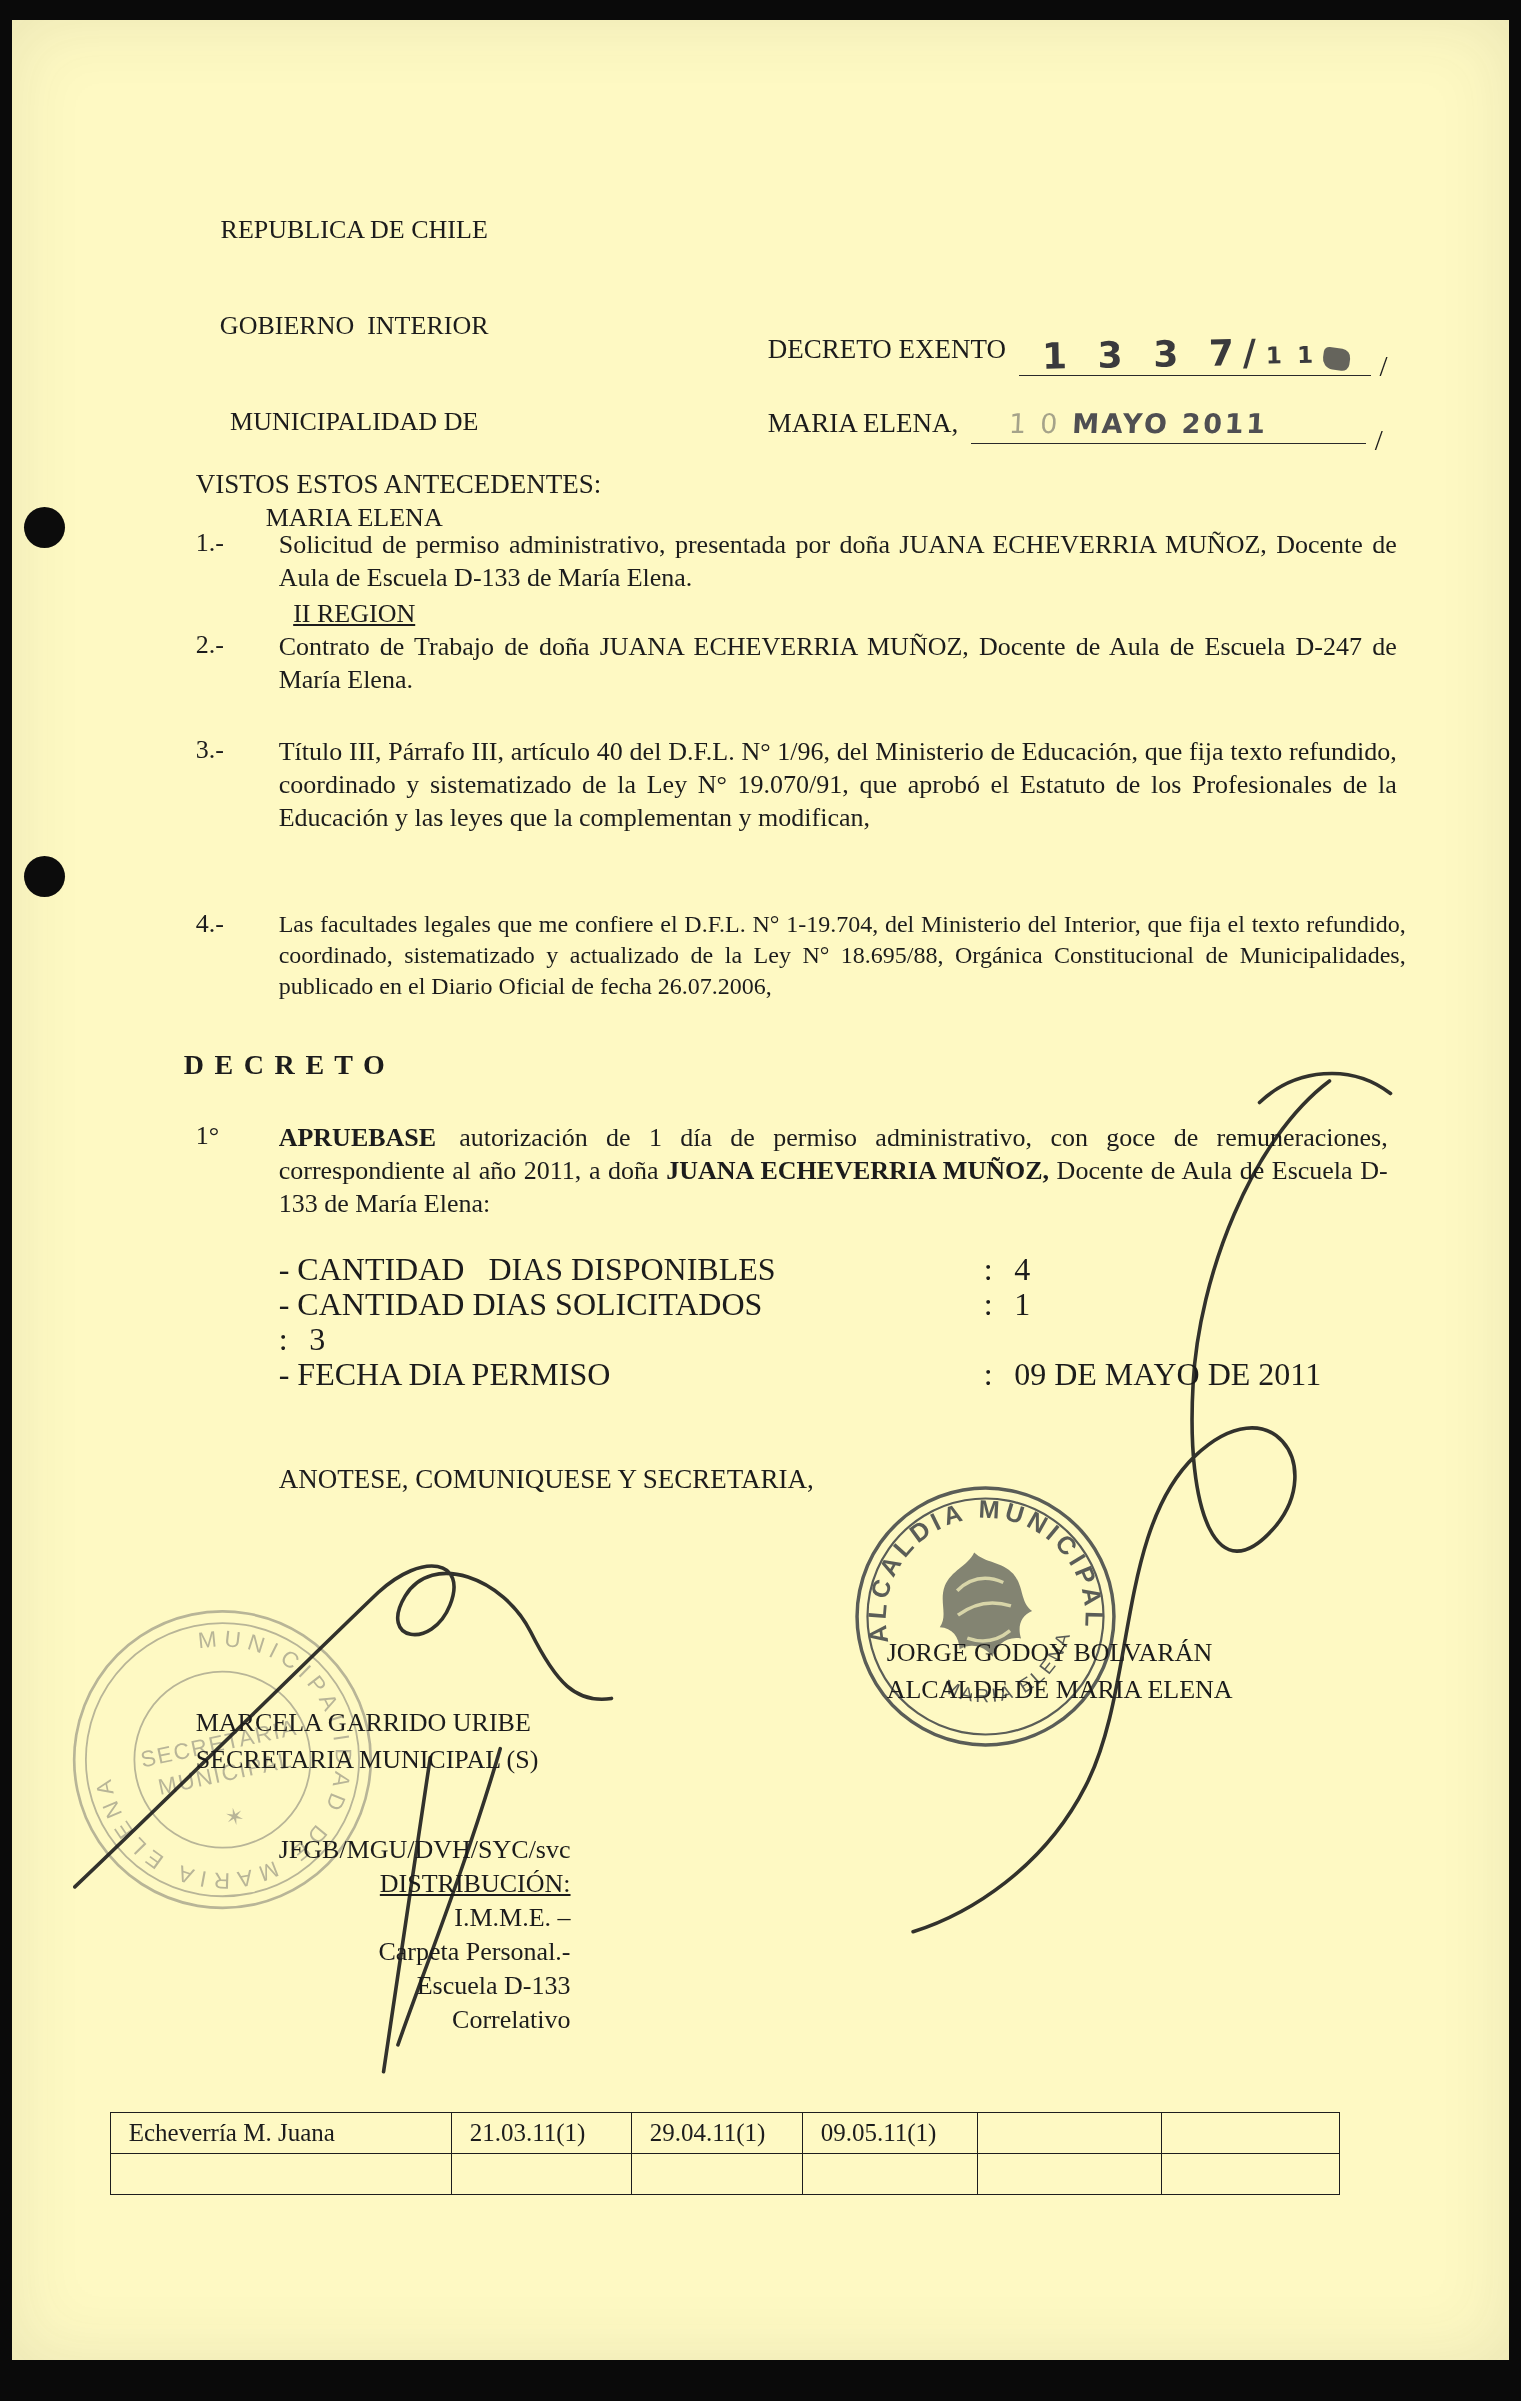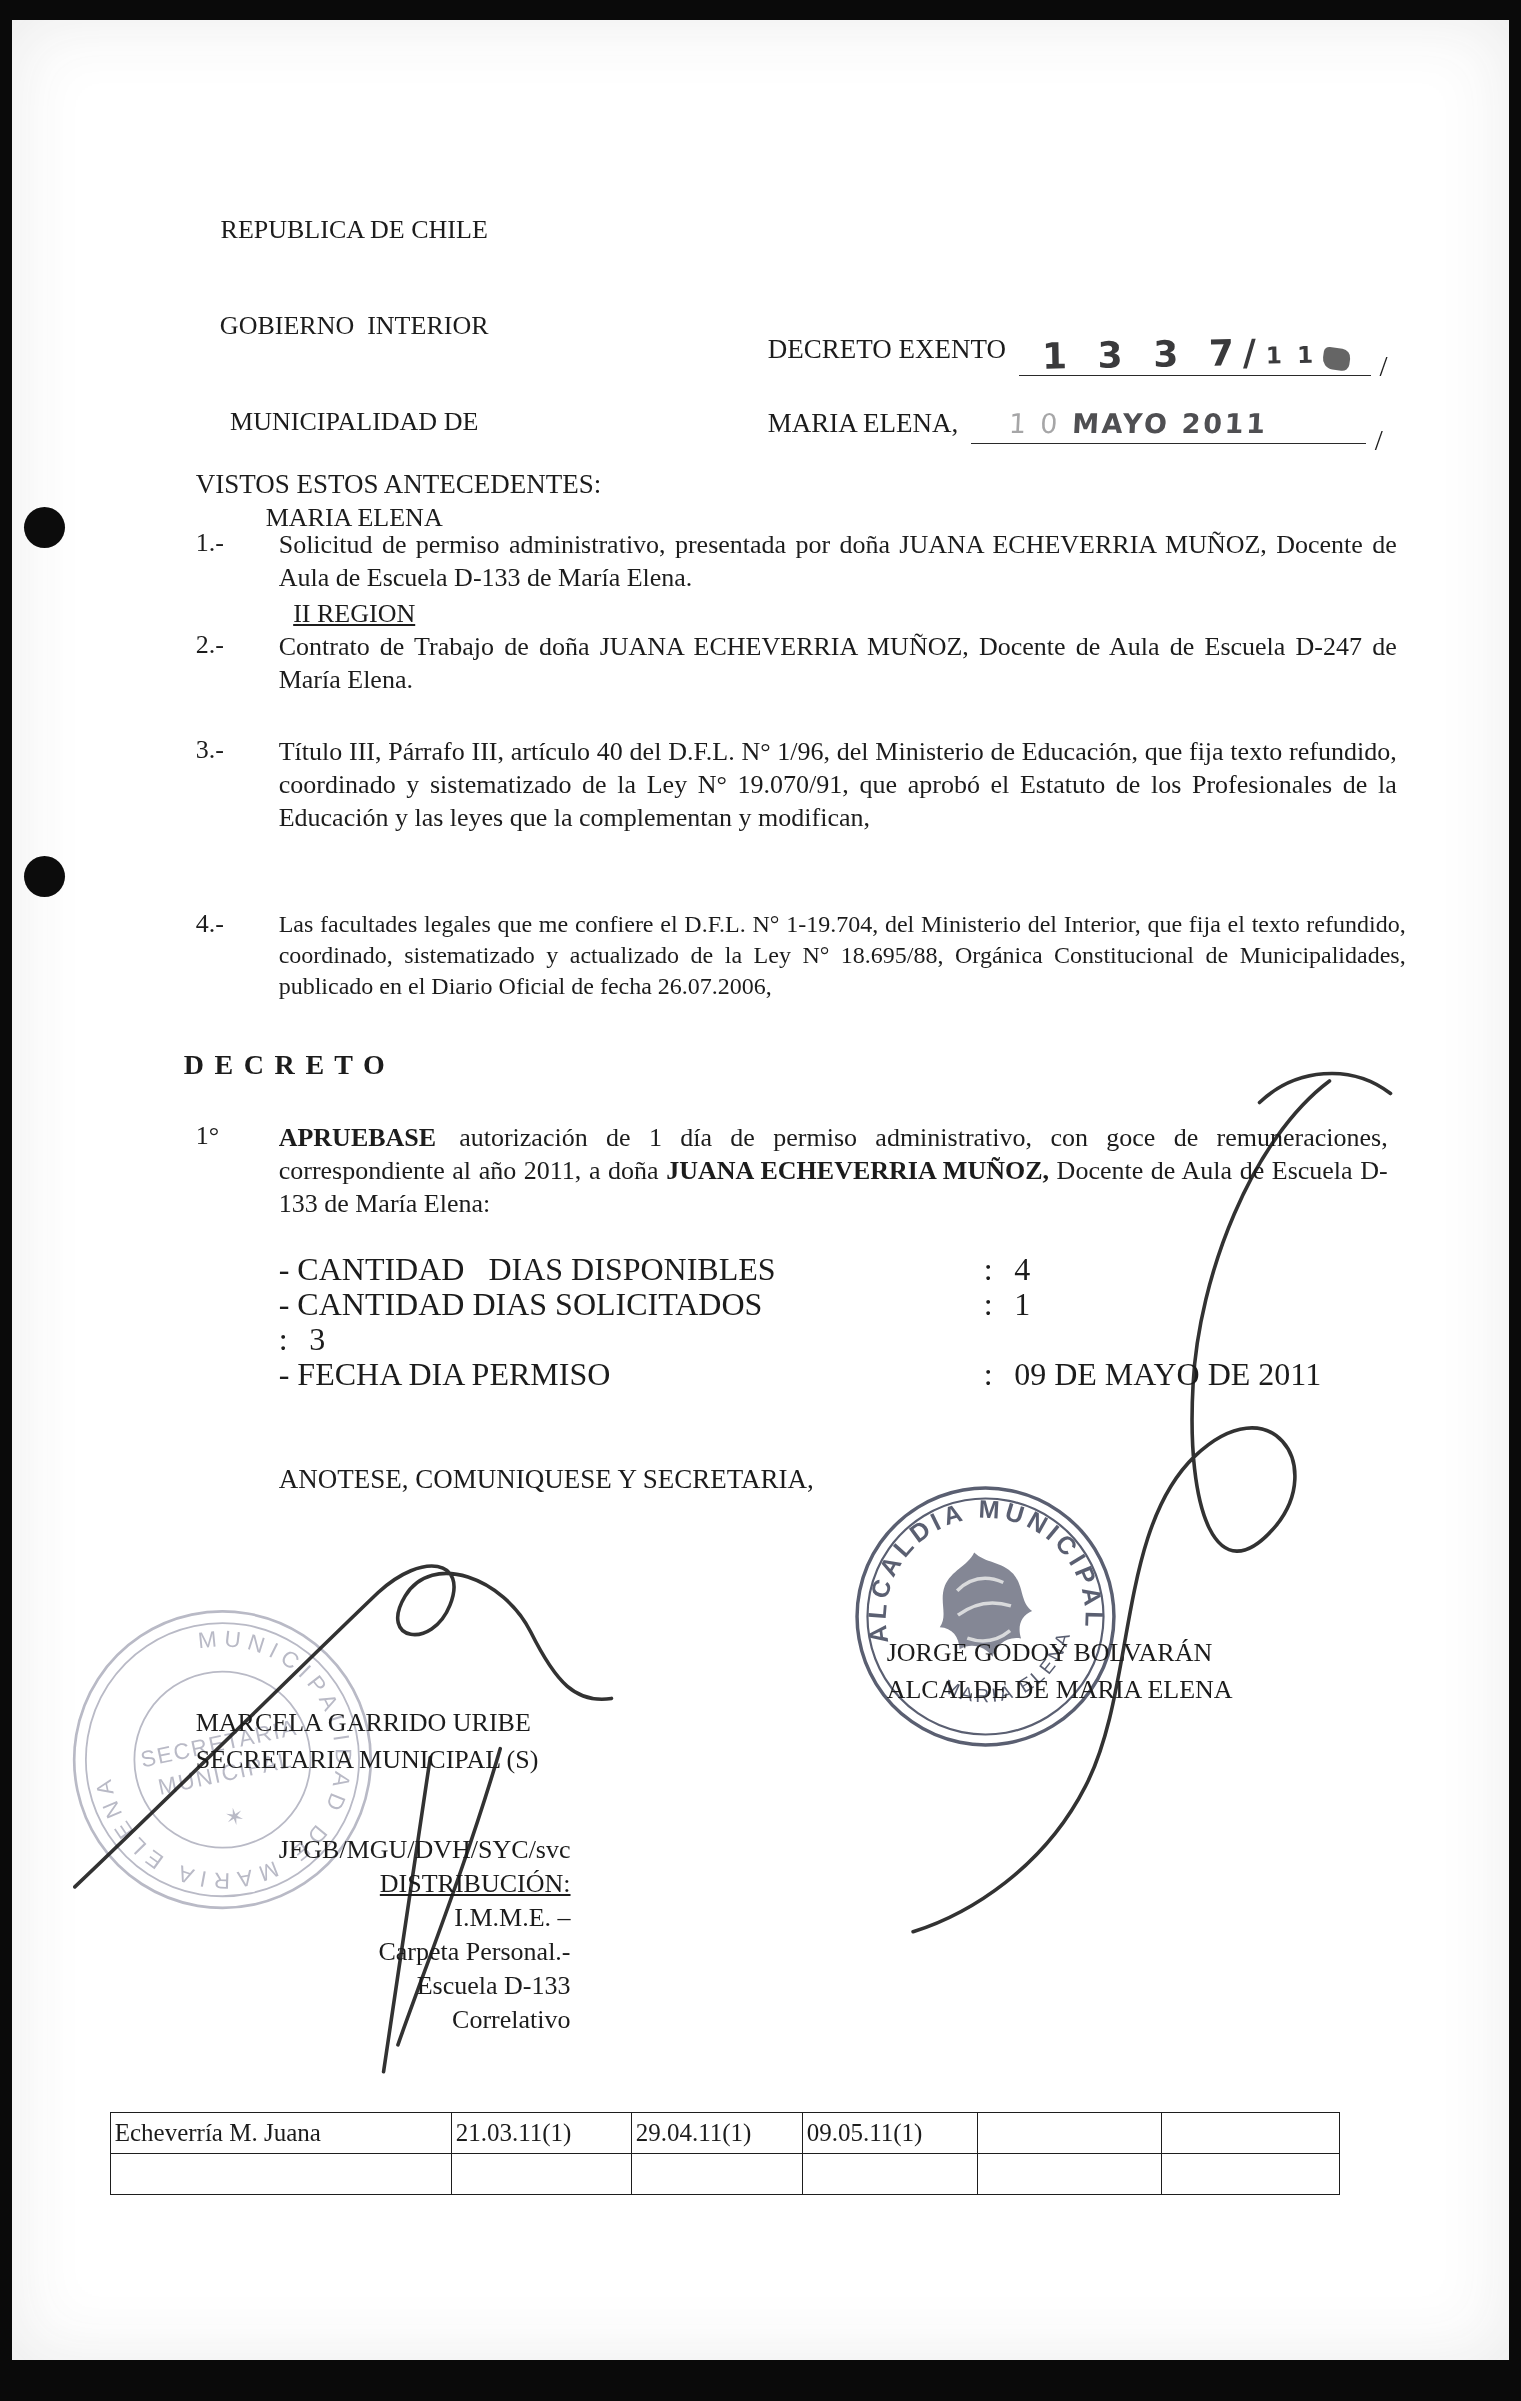--- a/index.html
+++ b/index.html
@@ -1,18 +1,18 @@
 <!DOCTYPE html>
 <html style="font-size:14.4px"><head>
 <meta charset="utf-8">
 <style>
   html,body{margin:0;padding:0;background:#0a0a0a;}
   .scan-frame{position:relative;width:1522px;height:2401px;background:#0a0a0a;overflow:hidden;
     font-family:"Liberation Serif", serif;color:#1c1c1c;}
-  .page{position:absolute;left:11.7px;top:20px;width:1497px;height:2340px;background:#ffffff;
+  .page{position:absolute;left:11.7px;top:20px;width:1497px;height:2340px;background:#fef9c3;
     box-shadow:inset 0 0 72px rgba(60,60,60,0.10);}
   .hole-punch{position:absolute;width:41px;height:41px;border-radius:50%;background:#0c0c0c;}
   .hole-1{left:12.6px;top:487px;}
   .hole-2{left:12.6px;top:836px;}
 
   .letterhead{position:absolute;left:190px;top:130px;width:305px;text-align:center;
     font-size:26px;line-height:32px;white-space:pre-wrap;}
   .letterhead .u{text-decoration:underline;}
 
   .field-row{position:absolute;display:flex;align-items:flex-start;}
@@ -59,21 +59,21 @@
   .closing{position:absolute;left:267px;top:1444px;font-size:27px;}
 
   .sig-block{position:absolute;font-size:26px;line-height:37px;}
   .sig-left-block{left:184px;top:1684px;}
   .sig-right-block{left:875px;top:1614px;}
 
   .footer{position:absolute;left:267px;top:1813px;font-size:26px;line-height:34px;text-align:right;}
   .footer .u{text-decoration:underline;}
 
   .btable{position:absolute;left:98px;top:2092px;border-collapse:collapse;table-layout:fixed;}
-  .btable td{border:1.8px solid #1e1e1e;height:40px;font-size:25px;padding:0 4px;vertical-align:middle;
+  .btable td{border:1.8px solid #1e1e1e;height:40px;font-size:25px;padding:0 18px;vertical-align:middle;
     overflow:hidden;white-space:nowrap;}
 
   .stamp{position:absolute;mix-blend-mode:multiply;}
   .stamp-left{left:56px;top:1585px;color:#8a8ba0;opacity:.6;transform:rotate(-12deg);}
   .stamp-right{left:839px;top:1462px;color:#353b52;opacity:.82;transform:rotate(-10deg);}
   .stamp text{font-family:"Liberation Sans", sans-serif;}
 
   .sig-overlay{position:absolute;left:0;top:0;pointer-events:none;}
   .sig-overlay path{fill:none;stroke:#1c1c1c;stroke-width:4;stroke-linecap:round;opacity:.9;}
 </style>

